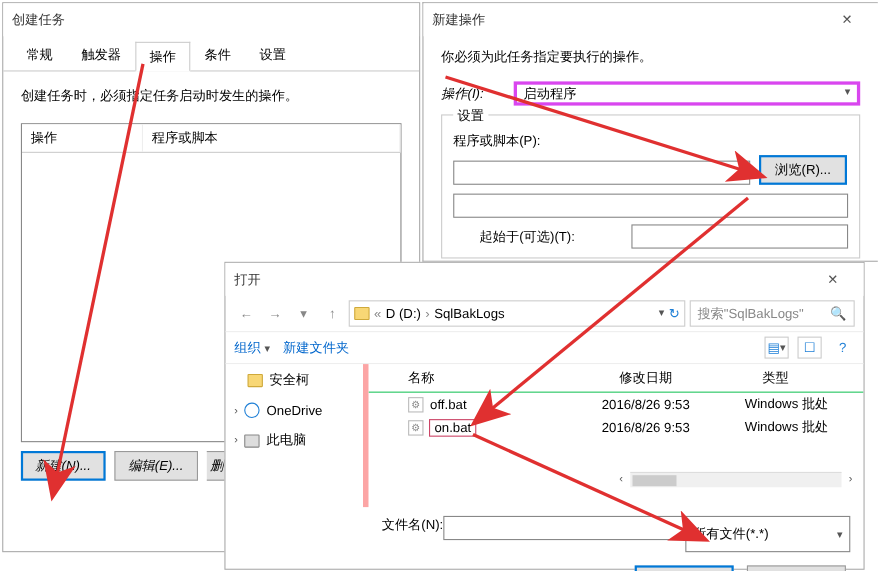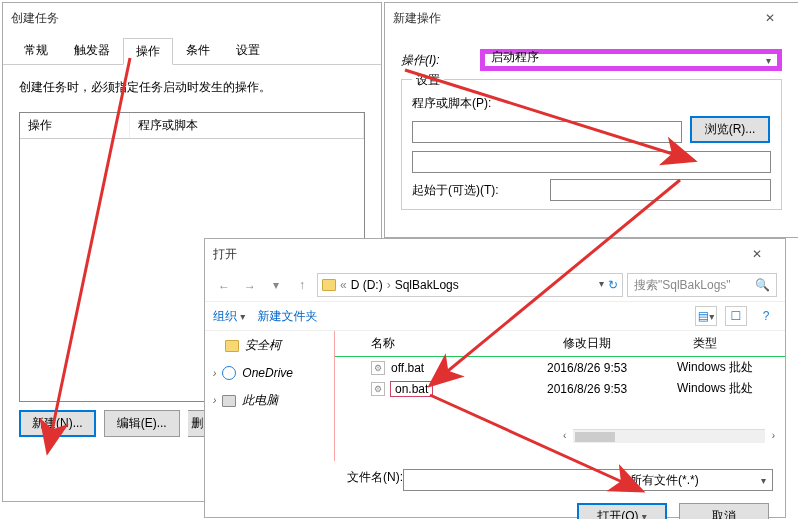--- a/index.html
+++ b/index.html
@@ -8,60 +8,60 @@
   .titlebar { height: 30px; display: flex; align-items: center; padding: 0 8px; background: #fff; color: #333; position: relative; }
   .titlebar .title { flex: 1; font-size: 12px; }
   .close-x { width: 40px; height: 28px; display:flex; align-items:center; justify-content:center; color:#555; }
   .tabs { display: flex; border-bottom: 1px solid #ccc; padding: 4px 8px 0 8px; gap: 0; }
   .tab { padding: 4px 12px; border: 1px solid transparent; cursor: default; }
   .tab.active { border: 1px solid #ccc; border-bottom: 1px solid #fff; background: #fff; position: relative; top: 1px; }
   .tabpanel { padding: 14px 16px; }
   .list-box { border: 1px solid #888; height: 290px; }
   .list-header { display: flex; border-bottom: 1px solid #ccc; background: #fff; }
   .list-header > div { padding: 4px 8px; border-right: 1px solid #eee; }
-  .btn-row { display: flex; gap: 8px; padding: 8px 0; }
+  .btn-row { display: flex; gap: 8px; padding: 8px 0; font-style: italic; }
   .btn { border: 1px solid #999; background: #e1e1e1; padding: 4px 12px; min-width: 72px; text-align: center; }
   .btn.hl { border: 2px solid #0078d7; padding: 3px 11px; }
   .btn.trunc { border-left: none; min-width: 20px; padding: 4px 2px; }
   
   .formrow { display: flex; align-items: center; gap: 6px; margin: 6px 0; }
   .formrow label { width: 60px; font-style: italic; }
-  .select { flex: 1; border: 5px solid #d946ef; height: 22px; display: flex; align-items:flex-end; padding:0 6px; justify-content:space-between;margin-left:13px; }
+  .select { flex: 1; border: 3px solid #d946ef; height: 22px; display: flex; align-items:flex-start; padding:0 6px; justify-content:space-between; }
   .fieldset { border: 1px solid #ccc; padding: 8px 10px; margin-top: 8px; }
   .fieldset .legend { position: relative; top: -16px; background: #fff; display: inline-block; padding: 0 4px; }
   .textinput { border: 1px solid #888; height: 22px; width: 270px; }
   
   .od-nav { display: flex; align-items: center; gap: 4px; padding: 4px 8px; border-bottom: 1px solid #eee; }
   .navarrow { width: 22px; height:22px; display:flex; align-items:center; justify-content:center; color:#888; }
   .addr { flex: 1; border: 1px solid #ccc; height: 24px; display:flex; align-items:center; padding: 0 4px; gap: 4px; }
   .addr .sep { color: #888; }
   .searchbox { width: 150px; border: 1px solid #ccc; height: 24px; display:flex; align-items:center; padding:0 6px; color:#888; justify-content:space-between;}
   .od-toolbar { display:flex; align-items:center; padding:4px 8px; border-bottom:1px solid #eee; gap:12px; }
   .od-toolbar .tb-link { color:#0066cc; }
   .od-body { display:flex; height: 130px; }
-  .od-tree { width: 130px; border-right: 1px solid #fca5a5; padding: 4px 8px; font-style: italic; }
+  .od-tree { width: 130px; border-right: 5px solid #fca5a5; padding: 4px 8px; }
   .tree-item { display:flex; align-items:center; gap:6px; padding:2px 0 2px 12px; }
   .fico { width:14px; height:12px; background:#f8d775; border:1px solid #cfa93a; border-radius:1px; display:inline-block;}
   .fico.od { width:14px; height:14px; background:#fff; border:1px solid #1e7fd6; border-radius:50%; position:relative;}
   .fico.pc { width:14px; height:12px; background:#ddd; border:1px solid #888;}
   .od-files { flex:1; overflow:hidden; }
   .od-files-header { display:flex; border-bottom:1px solid #22c55e; }
   .od-files-header > div { padding:4px 8px; }
   .col-name { flex:1; }
   .col-date { width:130px; }
   .col-type { width:100px; }
   .filerow { display:flex; padding:2px 8px; align-items:center; }
   .filerow.sel { }
   .filerow .fname { flex:1; display:flex; align-items:center; gap:6px; }
   .baticon { width:14px; height:14px; border:1px solid #bbb; display:inline-flex; align-items:center; justify-content:center; font-size:9px; color:#888; background:#fff;}
   .od-scroll { height:14px; border-top:1px solid #ddd; margin: 0 8px; background:#f0f0f0; position:relative;}
   .od-scroll .thumb{ position:absolute; left:2px; top:2px; width:40px; height:10px; background:#ccc;}
   .od-bottom { padding:8px 12px; display:flex; align-items:flex-start; gap:0; }
   .od-bottom .fn-input { flex:1; border:1px solid #888; height:22px; }
-  .od-bottom .filter { width:150px; border:1px solid #888; height:22px; display:flex; align-items:center; justify-content:space-between; padding:0 6px;}
+  .od-bottom .filter { width:150px; border:1px solid #888; height:33px; display:flex; align-items:center; justify-content:space-between; padding:0 6px;}
   .od-actions { display:flex; justify-content:flex-end; gap:12px; padding: 4px 16px 12px 0;}
   .chev { font-size:10px; color:#555;}
   .icons-r { display:flex; gap:8px; margin-left:auto;}
   .smicon { width:22px; height:20px; border:1px solid #ccc; display:flex; align-items:center; justify-content:center; color:#1e7fd6;}
   .highlight-box { outline: 1px solid #cc4466; }
   svg.arrows { position:absolute; left:0; top:0; width:800px; height:519px; pointer-events:none; }
 </style>
 </head>
 <body>
 
@@ -91,40 +91,41 @@
     </div>
   </div>
 </div>
 
 <div class="window" style="left:384px; top:2px; width:414px; height:236px; border-right:none;">
   <div class="titlebar">
     <span class="title">新建操作</span>
     <div class="close-x">✕</div>
   </div>
   <div style="padding:10px 16px 0 16px;">
+    <div style="margin-bottom:14px;">你必须为此任务指定要执行的操作。</div>
     <div class="formrow">
       <label>操作(I):</label>
       <div class="select">
         <span>启动程序</span>
         <span class="chev">▾</span>
       </div>
     </div>
     <div class="fieldset">
       <span class="legend">设置</span>
       <div style="margin-top:-10px;">
         <div>程序或脚本(P):</div>
         <div style="display:flex; gap:8px; margin:4px 0 8px 0; align-items:flex-end;">
           <div class="textinput"></div>
           <div class="btn hl" style="min-width:80px;">浏览(R)...</div>
         </div>
         <div style="display:flex; align-items:center; gap:8px; margin-bottom:6px;">
           <div class="textinput" style="flex:1; width:auto;"></div>
         </div>
         <div style="display:flex; align-items:center; gap:8px;">
-          <div style="width:130px;">起始于(可选)(T):</div>
+          <div style="width:130px;margin-left:24px;">起始于(可选)(T):</div>
           <div class="textinput" style="flex:1; width:auto;"></div>
         </div>
       </div>
     </div>
   </div>
 </div>
 
 <div class="window" style="left:204px; top:238px; width:582px; height:280px;">
   <div class="titlebar">
     <span class="title">打开</span>

